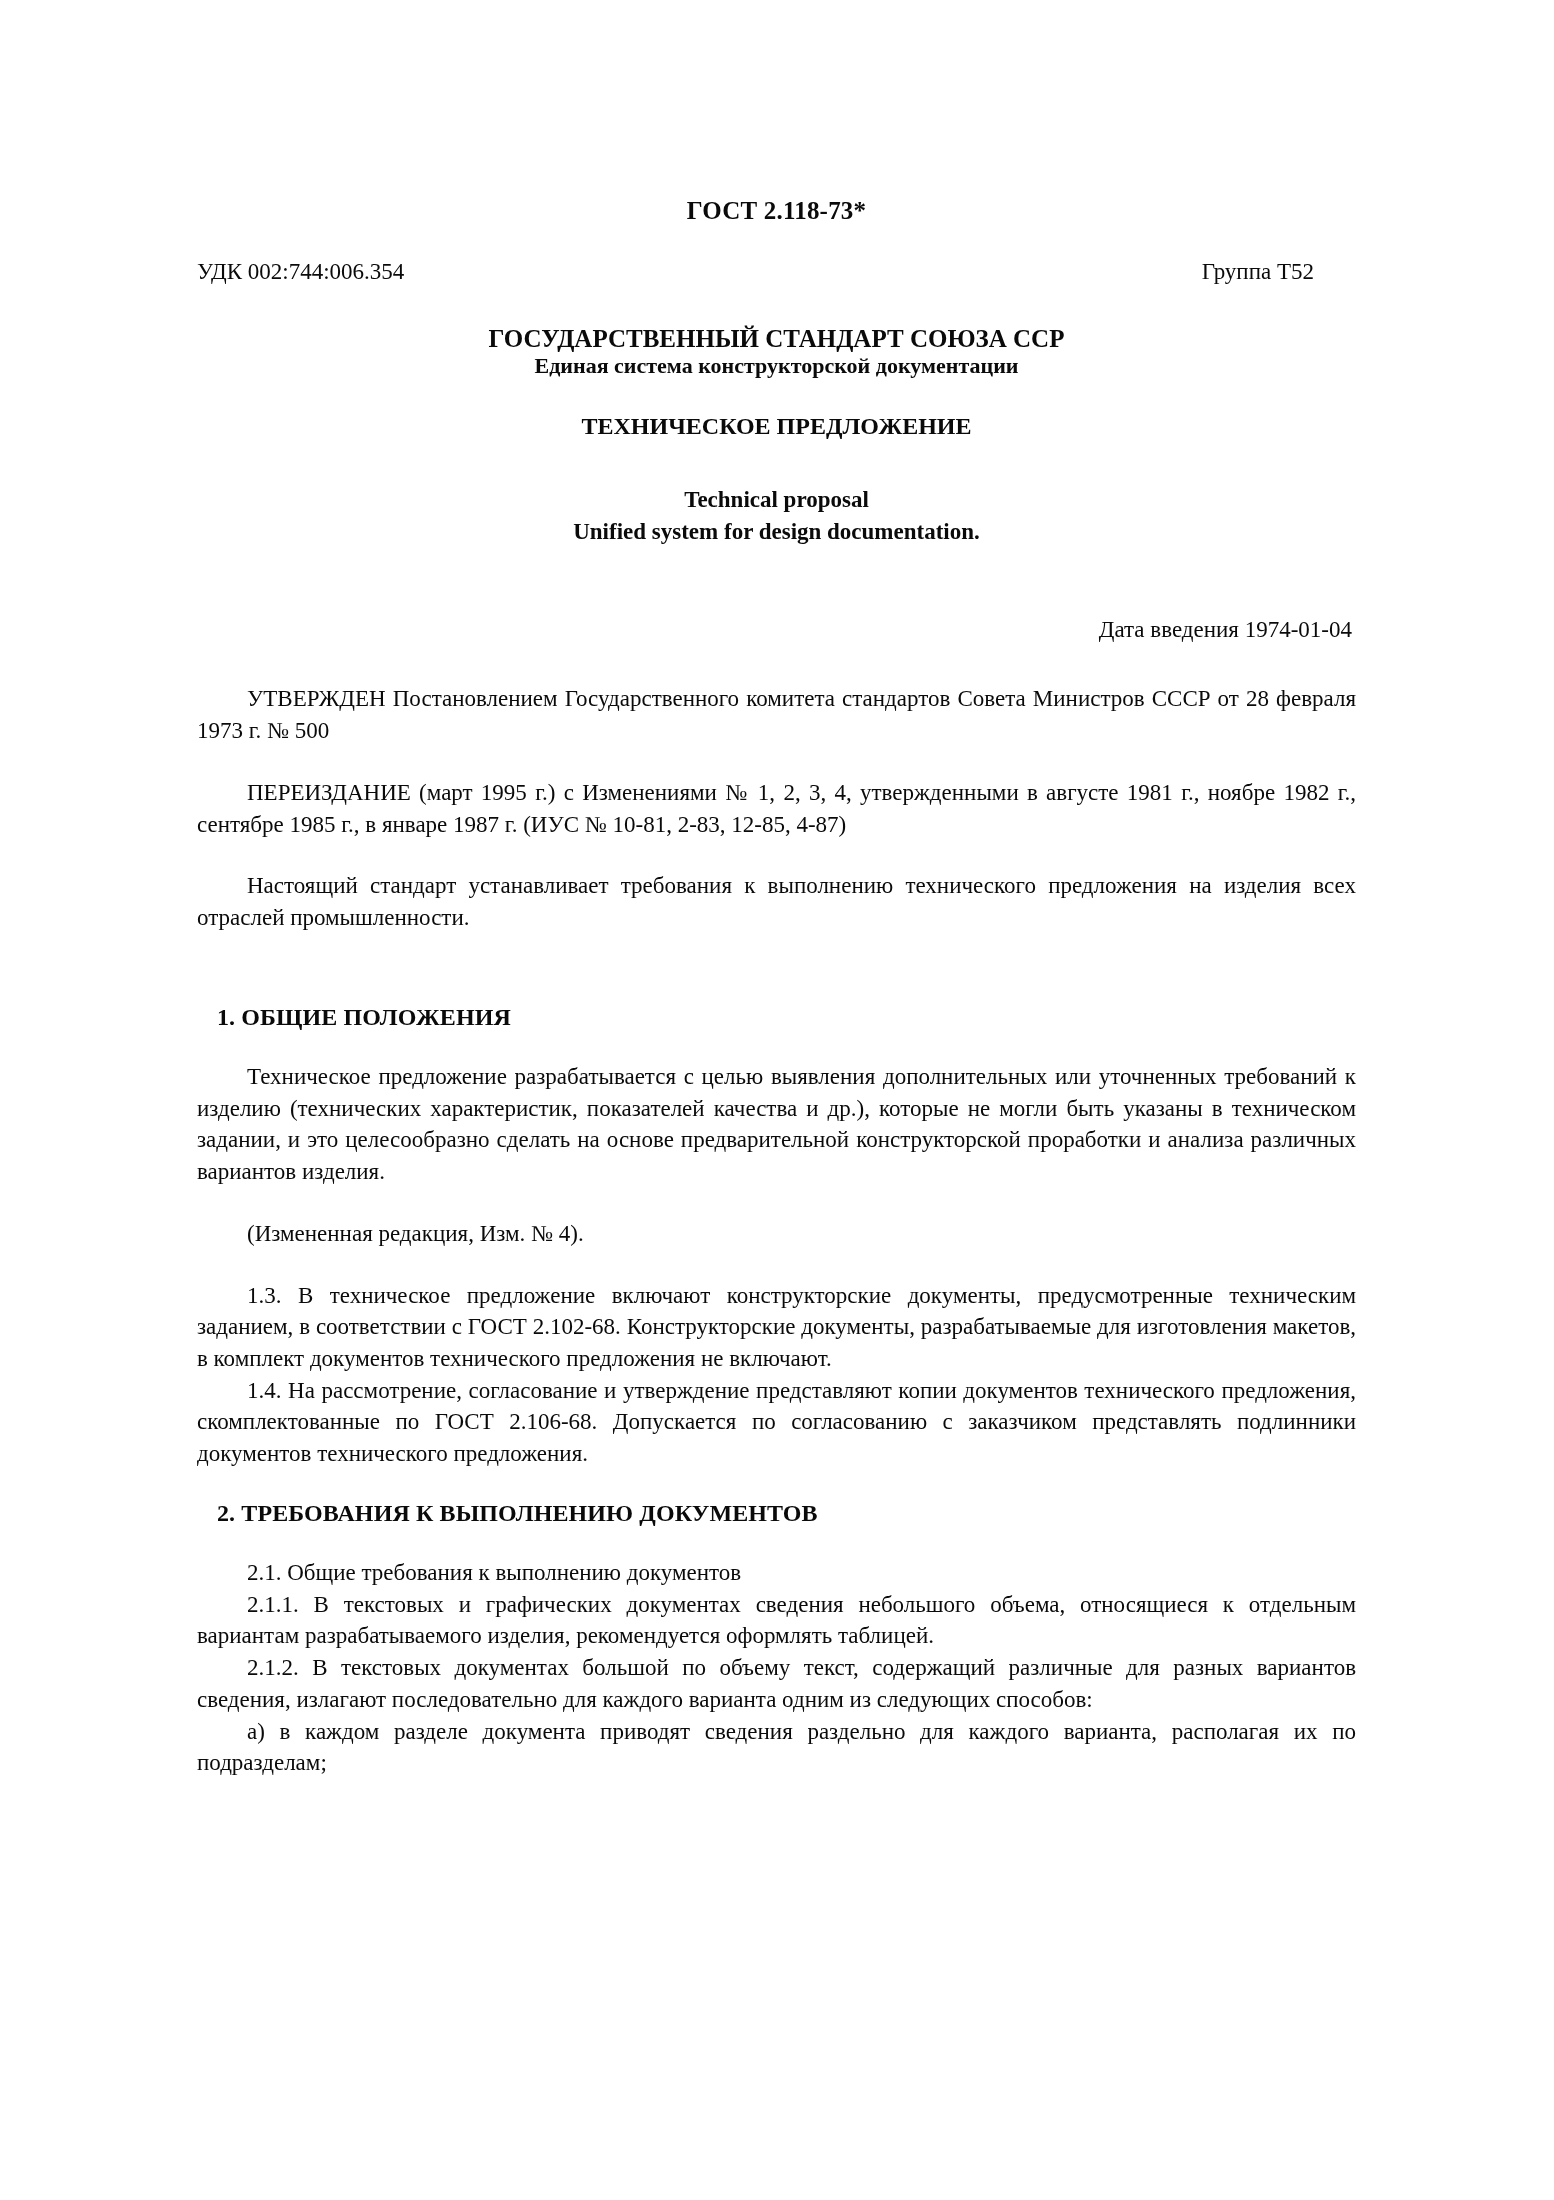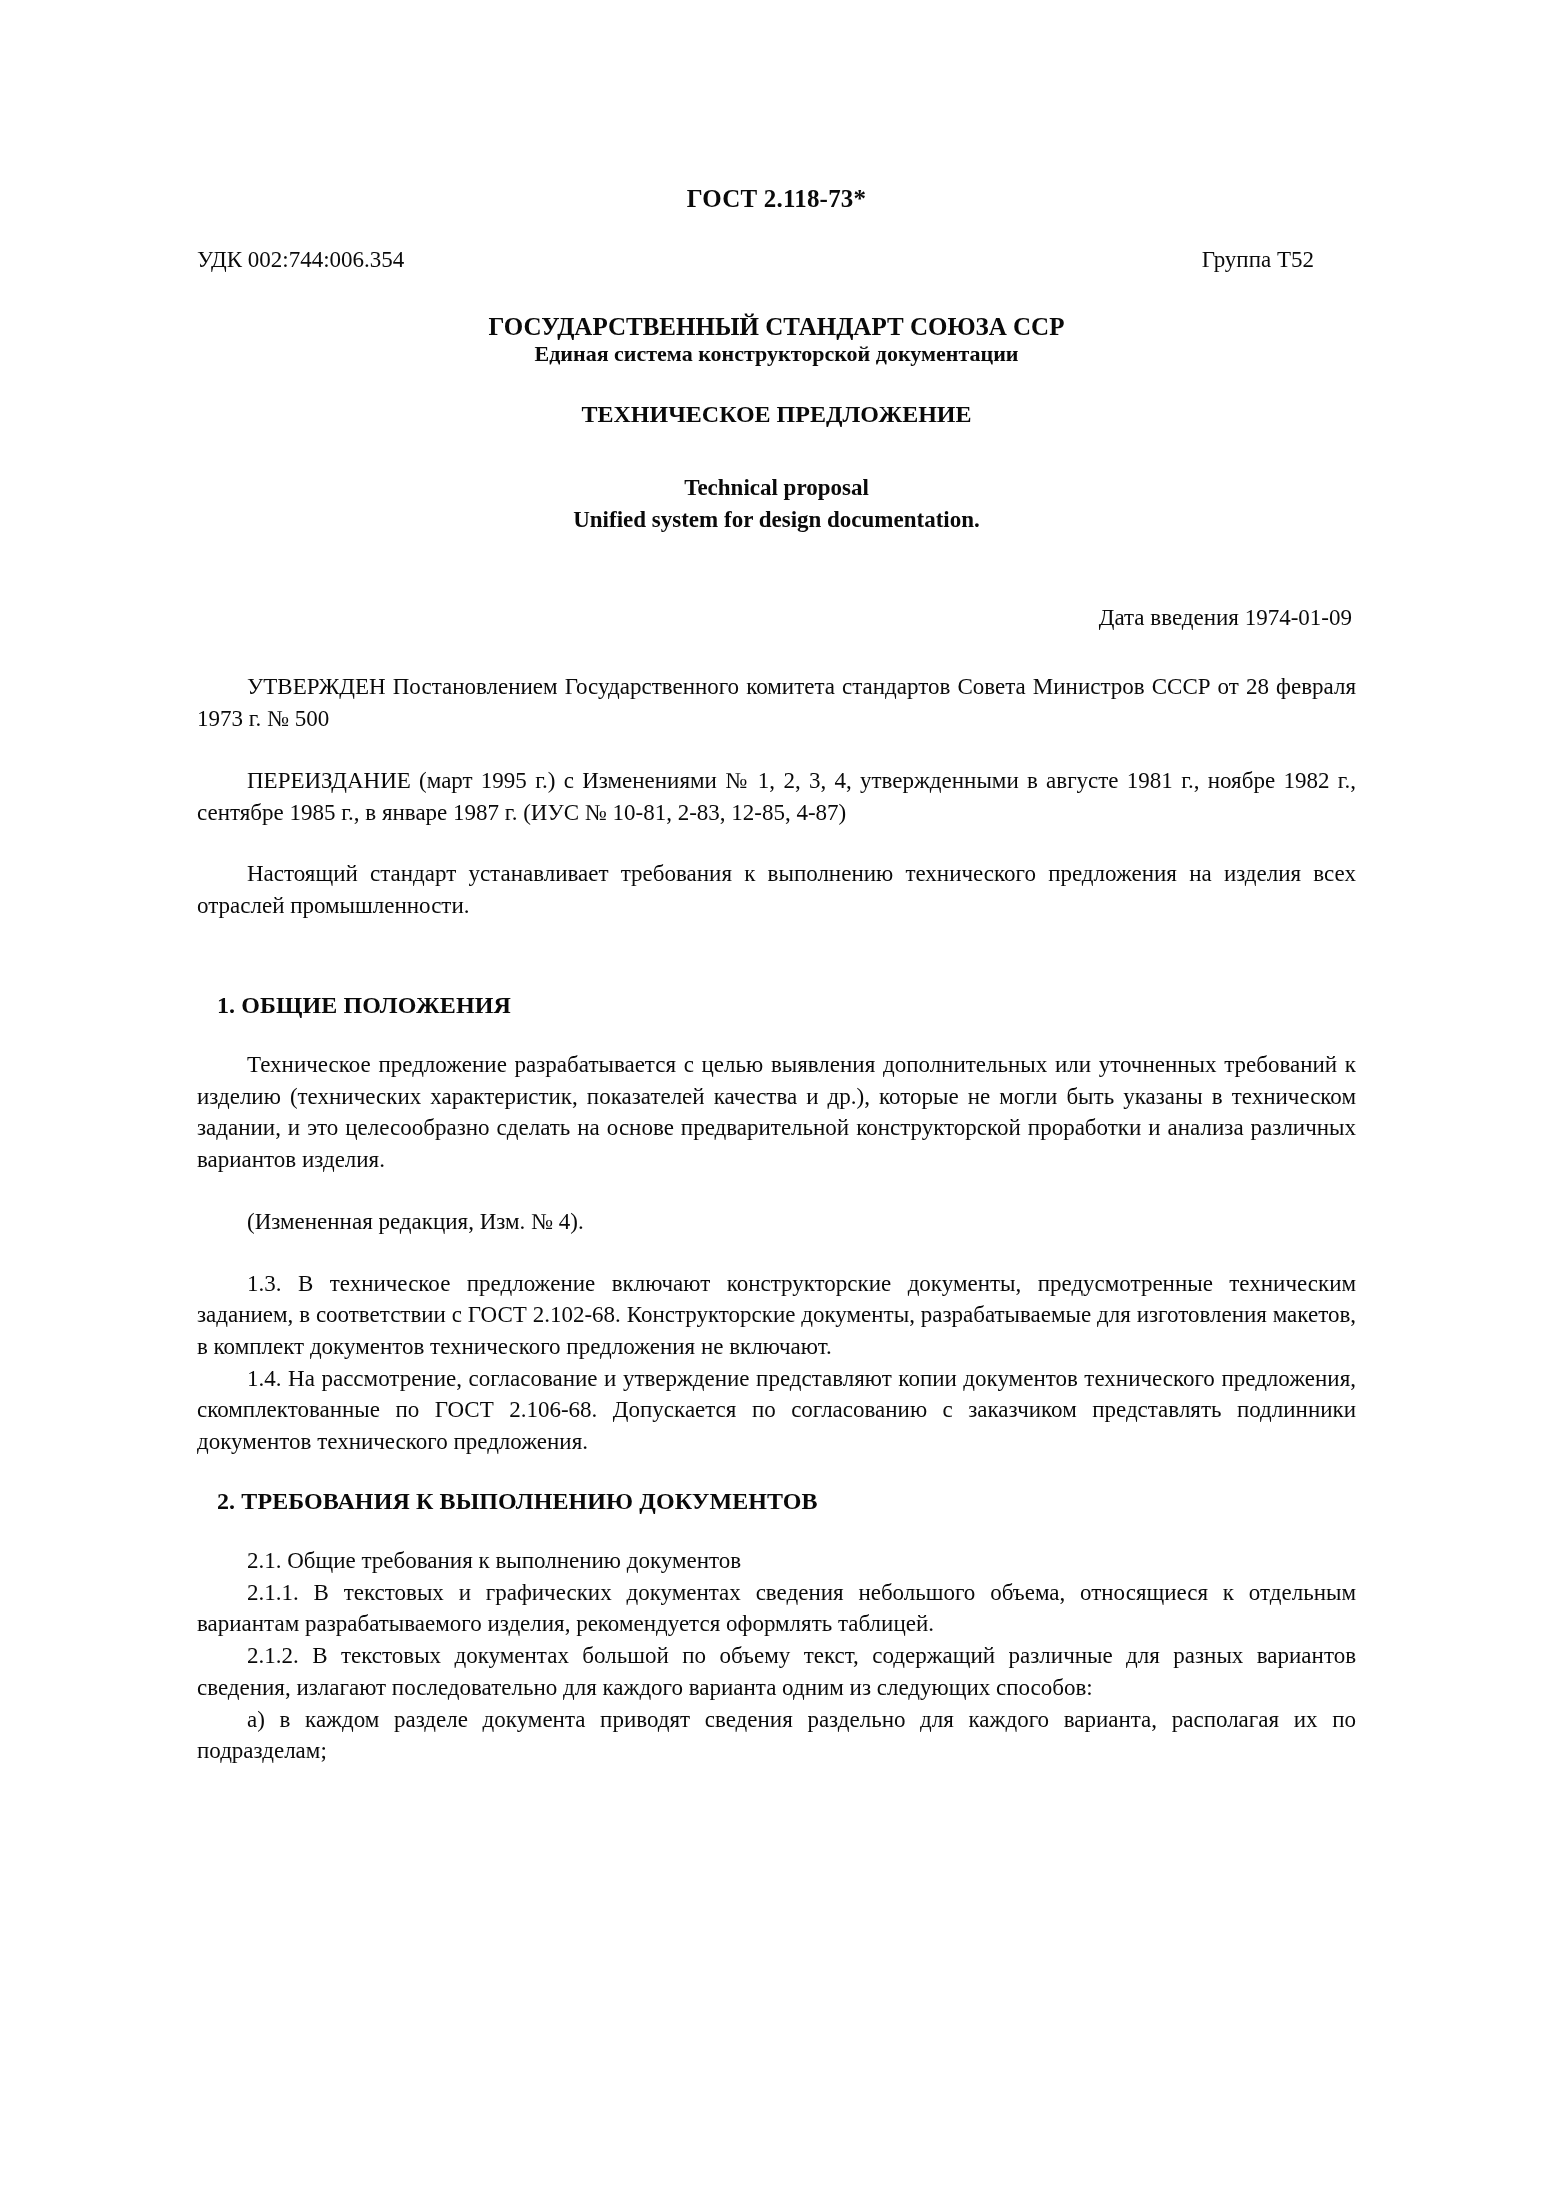--- a/index.html
+++ b/index.html
@@ -21,21 +21,21 @@
     left: 0; top: 0;
     width: 1554px;
     height: 2200px;
     background: #fff;
   }
 
   
   .content {
     position: absolute;
     left: 197px;
-    top: 0;
+    top: 12px;
     width: 1159px;
   }
 
   .gost-number {
     text-align: center;
     font-weight: bold;
     font-size: 25px;
     letter-spacing: 0.2px;
     margin-top: 185px;
   }
@@ -121,21 +121,21 @@
 
     <div class="title-sub">Единая система конструкторской документации</div>
 
     <div class="title-doc">ТЕХНИЧЕСКОЕ ПРЕДЛОЖЕНИЕ</div>
 
     <div class="title-en">
       <div>Technical proposal</div>
       <div>Unified system for design documentation.</div>
     </div>
 
-    <div class="intro-date">Дата введения 1974-01-09</div>
+    <div class="intro-date">Дата введения 1974-01-04</div>
 
     <div class="gap-lg"></div>
 
     <p class="para">УТВЕРЖДЕН Постановлением Государственного комитета стандартов Совета Министров СССР от 28 февраля 1973 г. № 500</p>
 
     <div class="gap-md"></div>
 
     <p class="para">ПЕРЕИЗДАНИЕ (март 1995 г.) с Изменениями № 1, 2, 3, 4, утвержденными в августе 1981 г., ноябре 1982 г., сентябре 1985 г., в январе 1987 г. (ИУС № 10-81, 2-83, 12-85, 4-87)</p>
 
     <div class="gap-md"></div>

